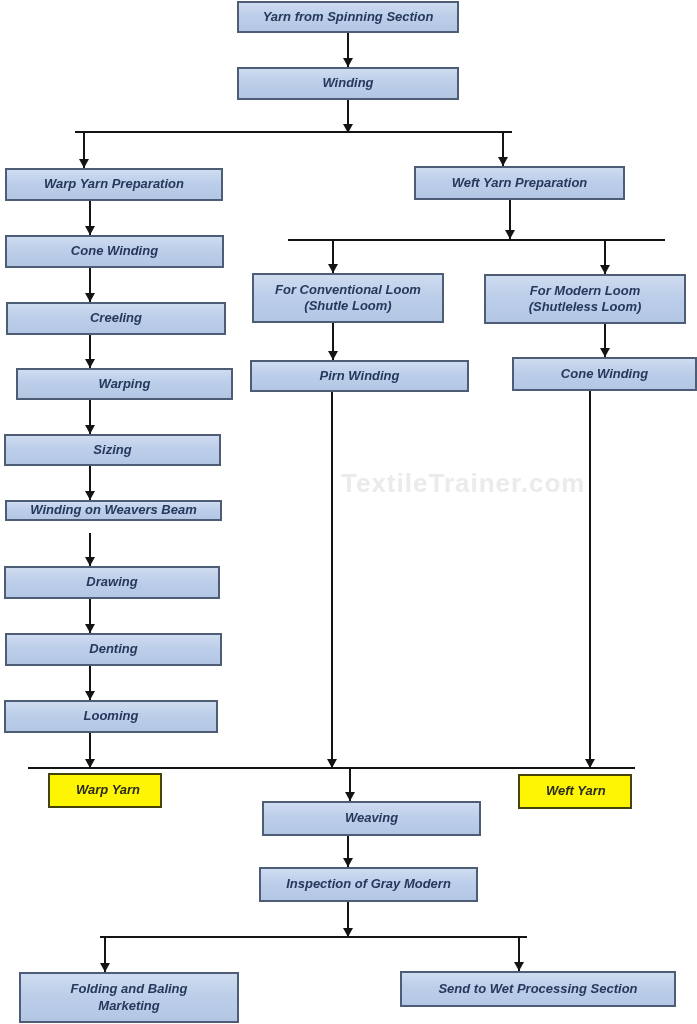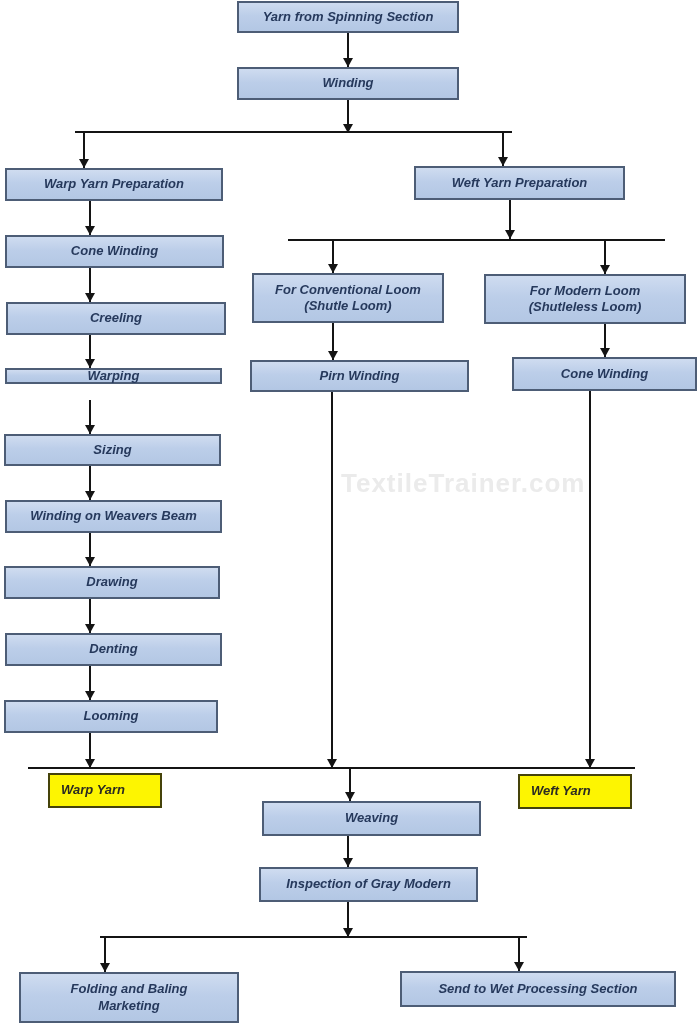--- a/index.html
+++ b/index.html
@@ -12,21 +12,21 @@
     background:linear-gradient(180deg,#cfdcf0 0%,#bccee9 45%,#b3c7e4 100%);
     border:2px solid #4d5d76;
     color:#26395c;font-size:13px;font-weight:bold;
     display:flex;align-items:center;justify-content:center;
     text-align:center;line-height:1.25;white-space:pre-line;font-style:italic;
   }
   .node.hl{
     background:#fdf501;
     border:2px solid #45430a;
     color:#2b2b22;
-    justify-content:flex-start;text-align:left;padding-left:11px;
+    justify-content:flex-start;text-align:left;padding-left:26px;
   }
   .varrow{position:absolute;width:2px;background:#141414;}
   .varrow::after{
     content:"";position:absolute;bottom:0;left:-4px;
     border-left:5px solid transparent;border-right:5px solid transparent;
     border-top:9px solid #141414;
   }
   .hline{position:absolute;height:2px;background:#141414;}
   .watermark{
     position:absolute;left:341px;top:468px;
@@ -37,23 +37,23 @@
 <body>
 
 <div id="canvas">
 
   <div class="node" style="left:237px;top:1px;width:222px;height:32px">Yarn from Spinning Section</div>
   <div class="node" style="left:237px;top:67px;width:222px;height:33px">Winding</div>
   <div class="node" style="left:5px;top:168px;width:218px;height:33px">Warp Yarn Preparation</div>
   <div class="node" style="left:414px;top:166px;width:211px;height:34px">Weft Yarn Preparation</div>
   <div class="node" style="left:5px;top:235px;width:219px;height:33px">Cone Winding</div>
   <div class="node" style="left:6px;top:302px;width:220px;height:33px">Creeling</div>
-  <div class="node" style="left:5px;top:368px;width:217px;height:16px">Warping</div>
+  <div class="node" style="left:16px;top:368px;width:217px;height:32px">Warping</div>
   <div class="node" style="left:4px;top:434px;width:217px;height:32px">Sizing</div>
-  <div class="node" style="left:5px;top:500px;width:217px;height:33px">Winding on Weavers Beam</div>
+  <div class="node" style="left:5px;top:500px;width:217px;height:21px">Winding on Weavers Beam</div>
   <div class="node" style="left:4px;top:566px;width:216px;height:33px">Drawing</div>
   <div class="node" style="left:5px;top:633px;width:217px;height:33px">Denting</div>
   <div class="node" style="left:4px;top:700px;width:214px;height:33px">Looming</div>
   <div class="node" style="left:252px;top:273px;width:192px;height:50px">For Conventional Loom
 (Shutle Loom)</div>
   <div class="node" style="left:484px;top:274px;width:202px;height:50px">For Modern Loom
 (Shutleless Loom)</div>
   <div class="node" style="left:250px;top:360px;width:219px;height:32px">Pirn Winding</div>
   <div class="node" style="left:512px;top:357px;width:185px;height:34px">Cone Winding</div>
   <div class="node hl" style="left:48px;top:773px;width:114px;height:35px">Warp Yarn</div>

